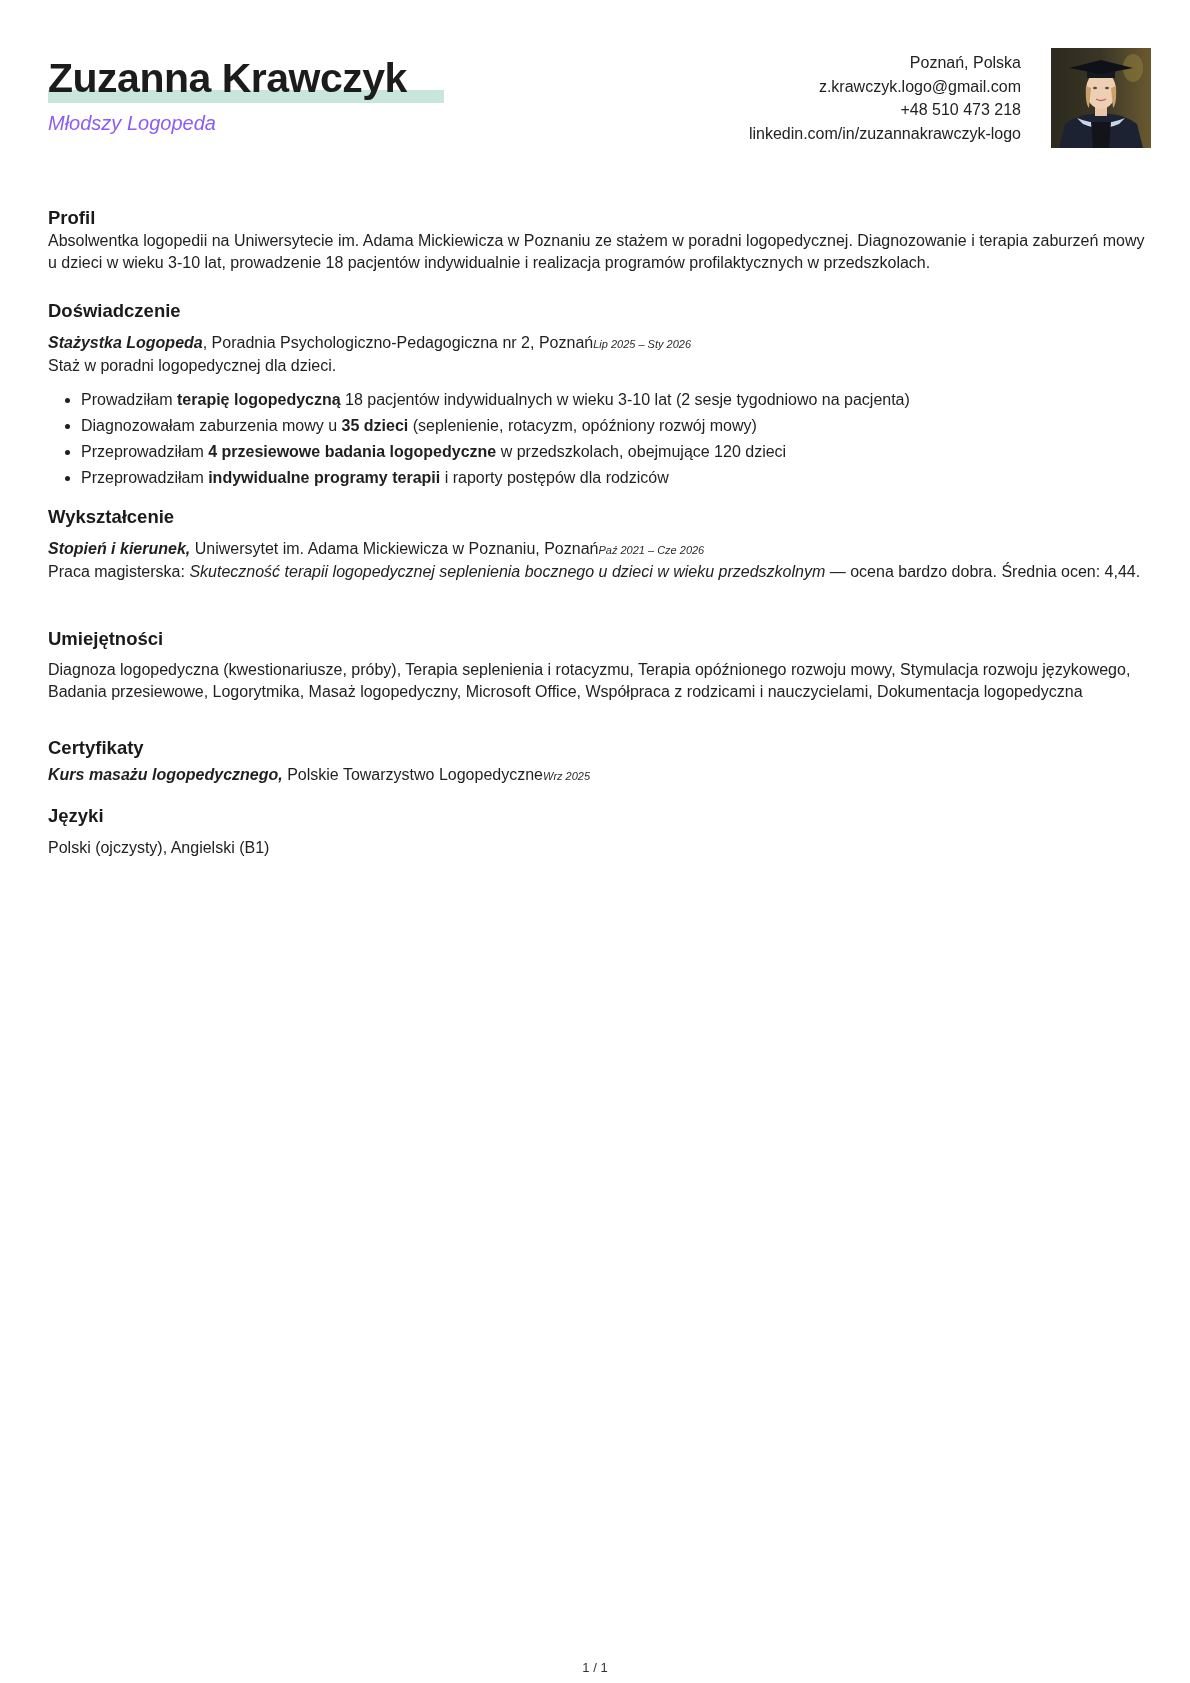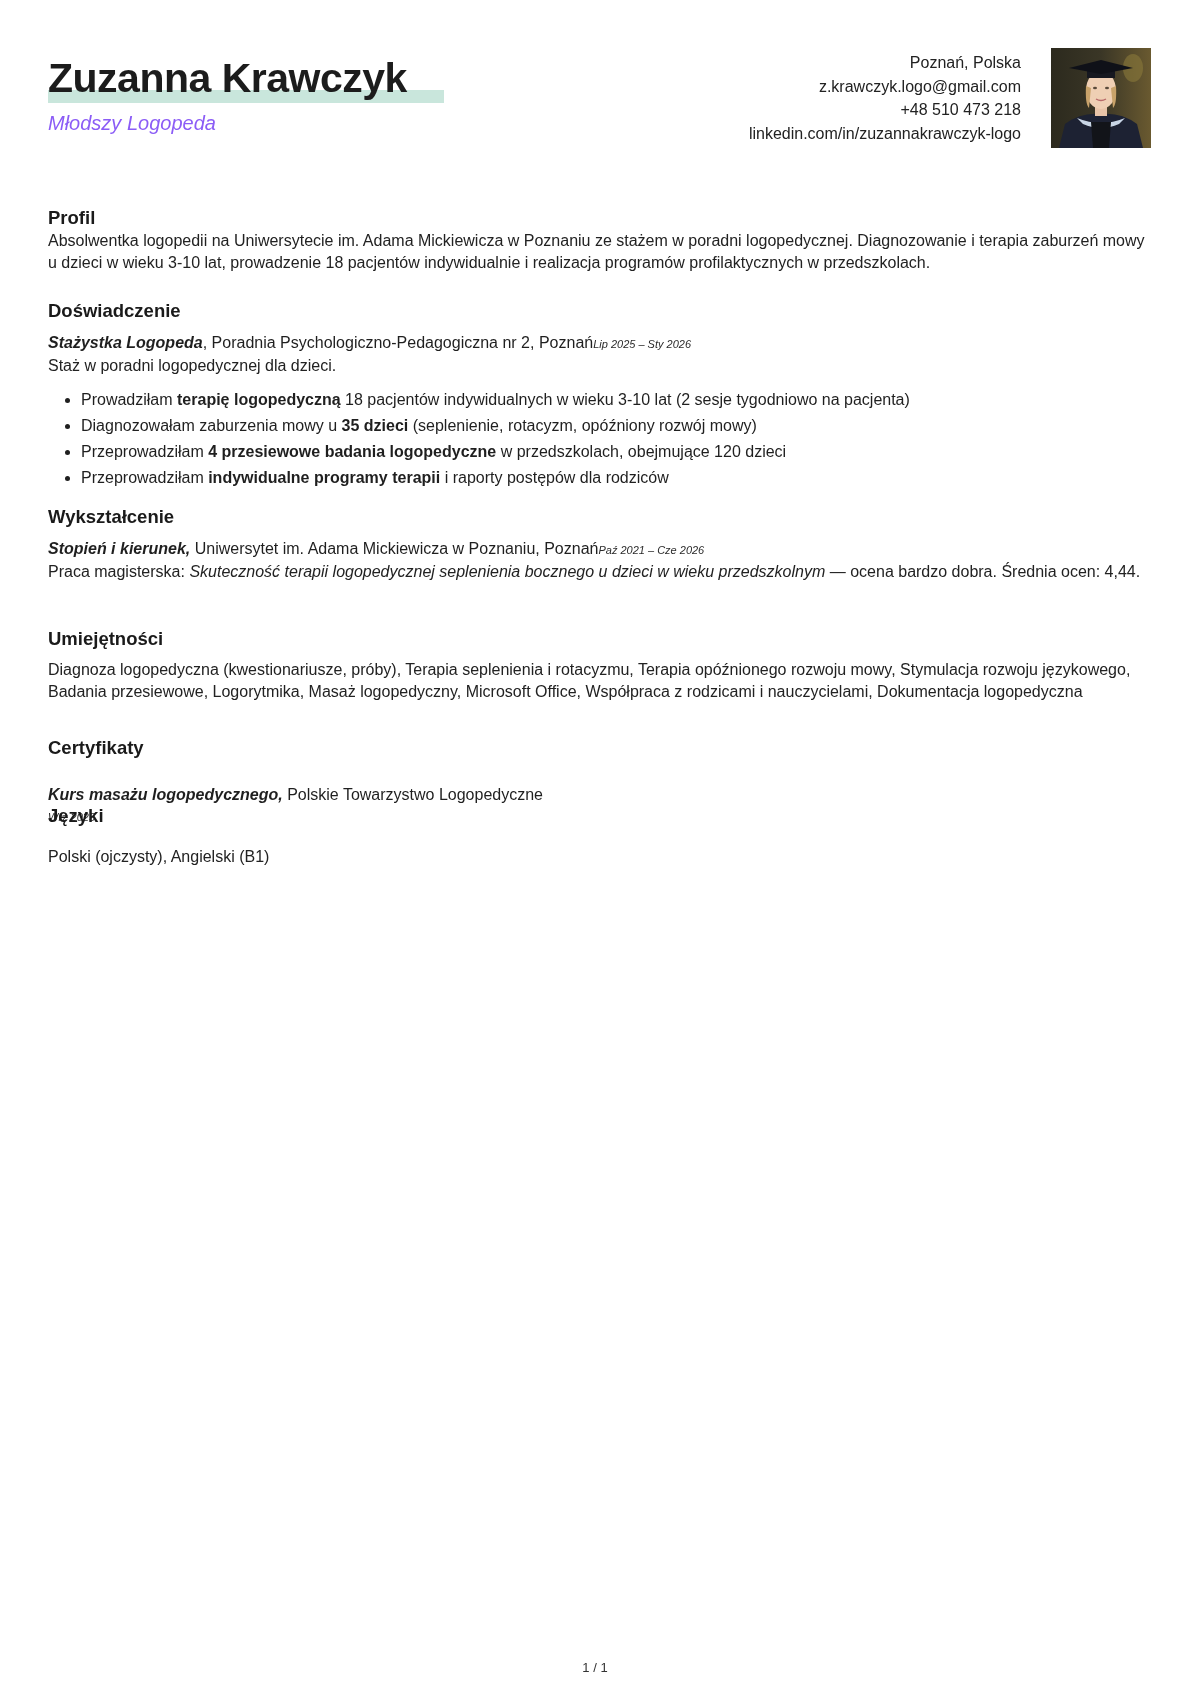--- a/index.html
+++ b/index.html
@@ -115,28 +115,28 @@
     </div>
   </div>
 
   <div class="section" style="top:584px;">
     <div class="section-title">Umiejętności</div>
     <div class="p" style="margin-top:9px;">Diagnoza logopedyczna (kwestionariusze, próby), Terapia seplenienia i rotacyzmu, Terapia opóźnionego rozwoju mowy, Stymulacja rozwoju językowego, Badania przesiewowe, Logorytmika, Masaż logopedyczny, Microsoft Office, Współpraca z rodzicami i nauczycielami, Dokumentacja logopedyczna</div>
   </div>
 
   <div class="section" style="top:693px;">
     <div class="section-title">Certyfikaty</div>
-    <div class="row" style="margin-top:25px;flex-direction:column;">
+    <div class="row" style="margin-top:5px;">
       <div>
         <span class="bi">Kurs masażu logopedycznego,</span><span> Polskie Towarzystwo Logopedyczne</span>
       </div>
       <div class="date">Wrz 2025</div>
     </div>
   </div>
 
   <div class="section" style="top:761px;">
     <div class="section-title">Języki</div>
-    <div class="p" style="margin-top:19px;">Polski (ojczysty), Angielski (B1)</div>
+    <div class="p" style="margin-top:10px;">Polski (ojczysty), Angielski (B1)</div>
   </div>
 
 </div>
 
 <div class="footer">1 / 1</div>
 
 </body></html>

